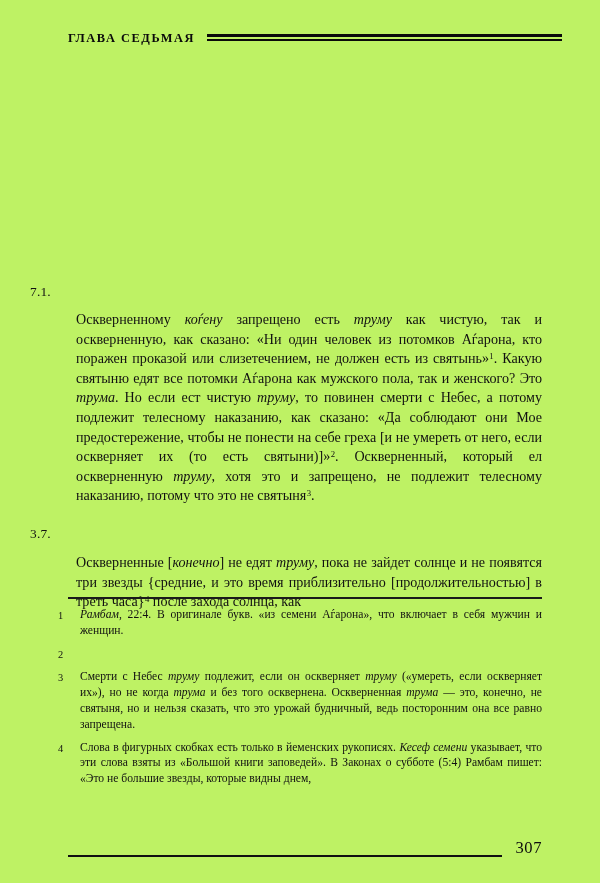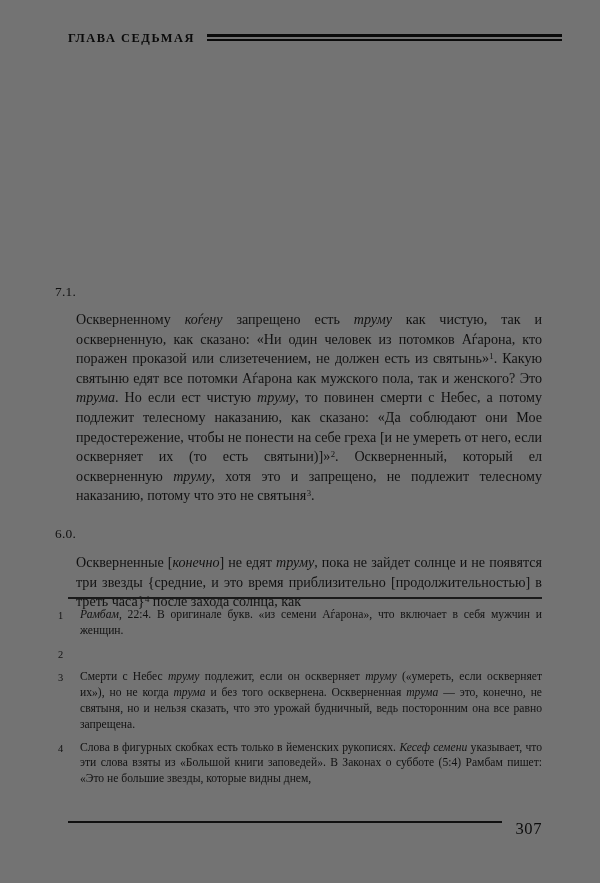--- a/index.html
+++ b/index.html
@@ -6,21 +6,21 @@
   html, body {
     margin: 0;
     padding: 0;
     background: #ffffff;
   }
 
   .page {
     position: relative;
     width: 600px;
     height: 883px;
-    background: #737373;
+    background: #bef264;
     box-sizing: border-box;
     overflow: hidden;
     font-family: "Liberation Serif", "DejaVu Serif", serif;
     color: #111111;
   }
 
   
   .running-head {
     position: absolute;
     left: 68px;
@@ -77,21 +77,21 @@
     margin-bottom: 18px;
   }
   .para:last-child { margin-bottom: 0; }
 
   .para-number {
     flex: 0 0 auto;
     width: 46px;
     font-size: 13.4px;
     line-height: 19.6px;
     color: #111;
-    text-align: right;
+    text-align: left;
     padding-top: 0.5px;
     letter-spacing: 0.2px;
     font-family: Liberation Serif, serif;
   }
 
   .para-text {
     flex: 1 1 auto;
     font-size: 14.1px;
     line-height: 19.6px;
     text-align: justify;
@@ -152,24 +152,24 @@
     line-height: 15.8px;
     text-align: justify;
     text-justify: inter-word;
     color: #111;
   }
 
   
   .footer {
     position: absolute;
     left: 68px;
-    top: 821px;
+    top: 840px;
     width: 474px;
     display: flex;
-    align-items: flex-start;
+    align-items: flex-end;
     gap: 13px;
   }
 
   .footer-rule {
     flex: 1 1 auto;
     height: 1.8px;
     background: #101010;
   }
 
   .folio {
@@ -192,21 +192,21 @@
   </div>
 
   <div class="body-block">
 
     <div class="para">
       <div class="para-number">7.1.</div>
       <div class="para-text">Оскверненному <i>коѓену</i> запрещено есть <i>труму</i> как чистую, так и оскверненную, как сказано: «Ни один человек из потомков Аѓарона, кто поражен проказой или слизетечением, не должен есть из святынь»<sup>1</sup>. Какую святыню едят все потомки Аѓарона как мужского пола, так и женского? Это <i>трума</i>. Но если ест чистую <i>труму</i>, то повинен смерти с Небес, а потому подлежит телесному наказанию, как сказано: «Да соблюдают они Мое предостережение, чтобы не понести на себе греха [и не умереть от него, если оскверняет их (то есть святыни)]»<sup>2</sup>. Оскверненный, который ел оскверненную <i>труму</i>, хотя это и запрещено, не подлежит телесному наказанию, потому что это не святыня<sup>3</sup>.</div>
     </div>
 
     <div class="para">
-      <div class="para-number">6.0.</div>
+      <div class="para-number">3.7.</div>
       <div class="para-text">Оскверненные [<i>конечно</i>] не едят <i>труму</i>, пока не зайдет солнце и не появятся три звезды {средние, и это время приблизительно [продолжительностью] в треть часа}<sup>4</sup> после захода солнца, как</div>
     </div>
 
   </div>
 
   <div class="fn-rule"></div>
 
   <div class="footnotes">
 
     <div class="fn">

